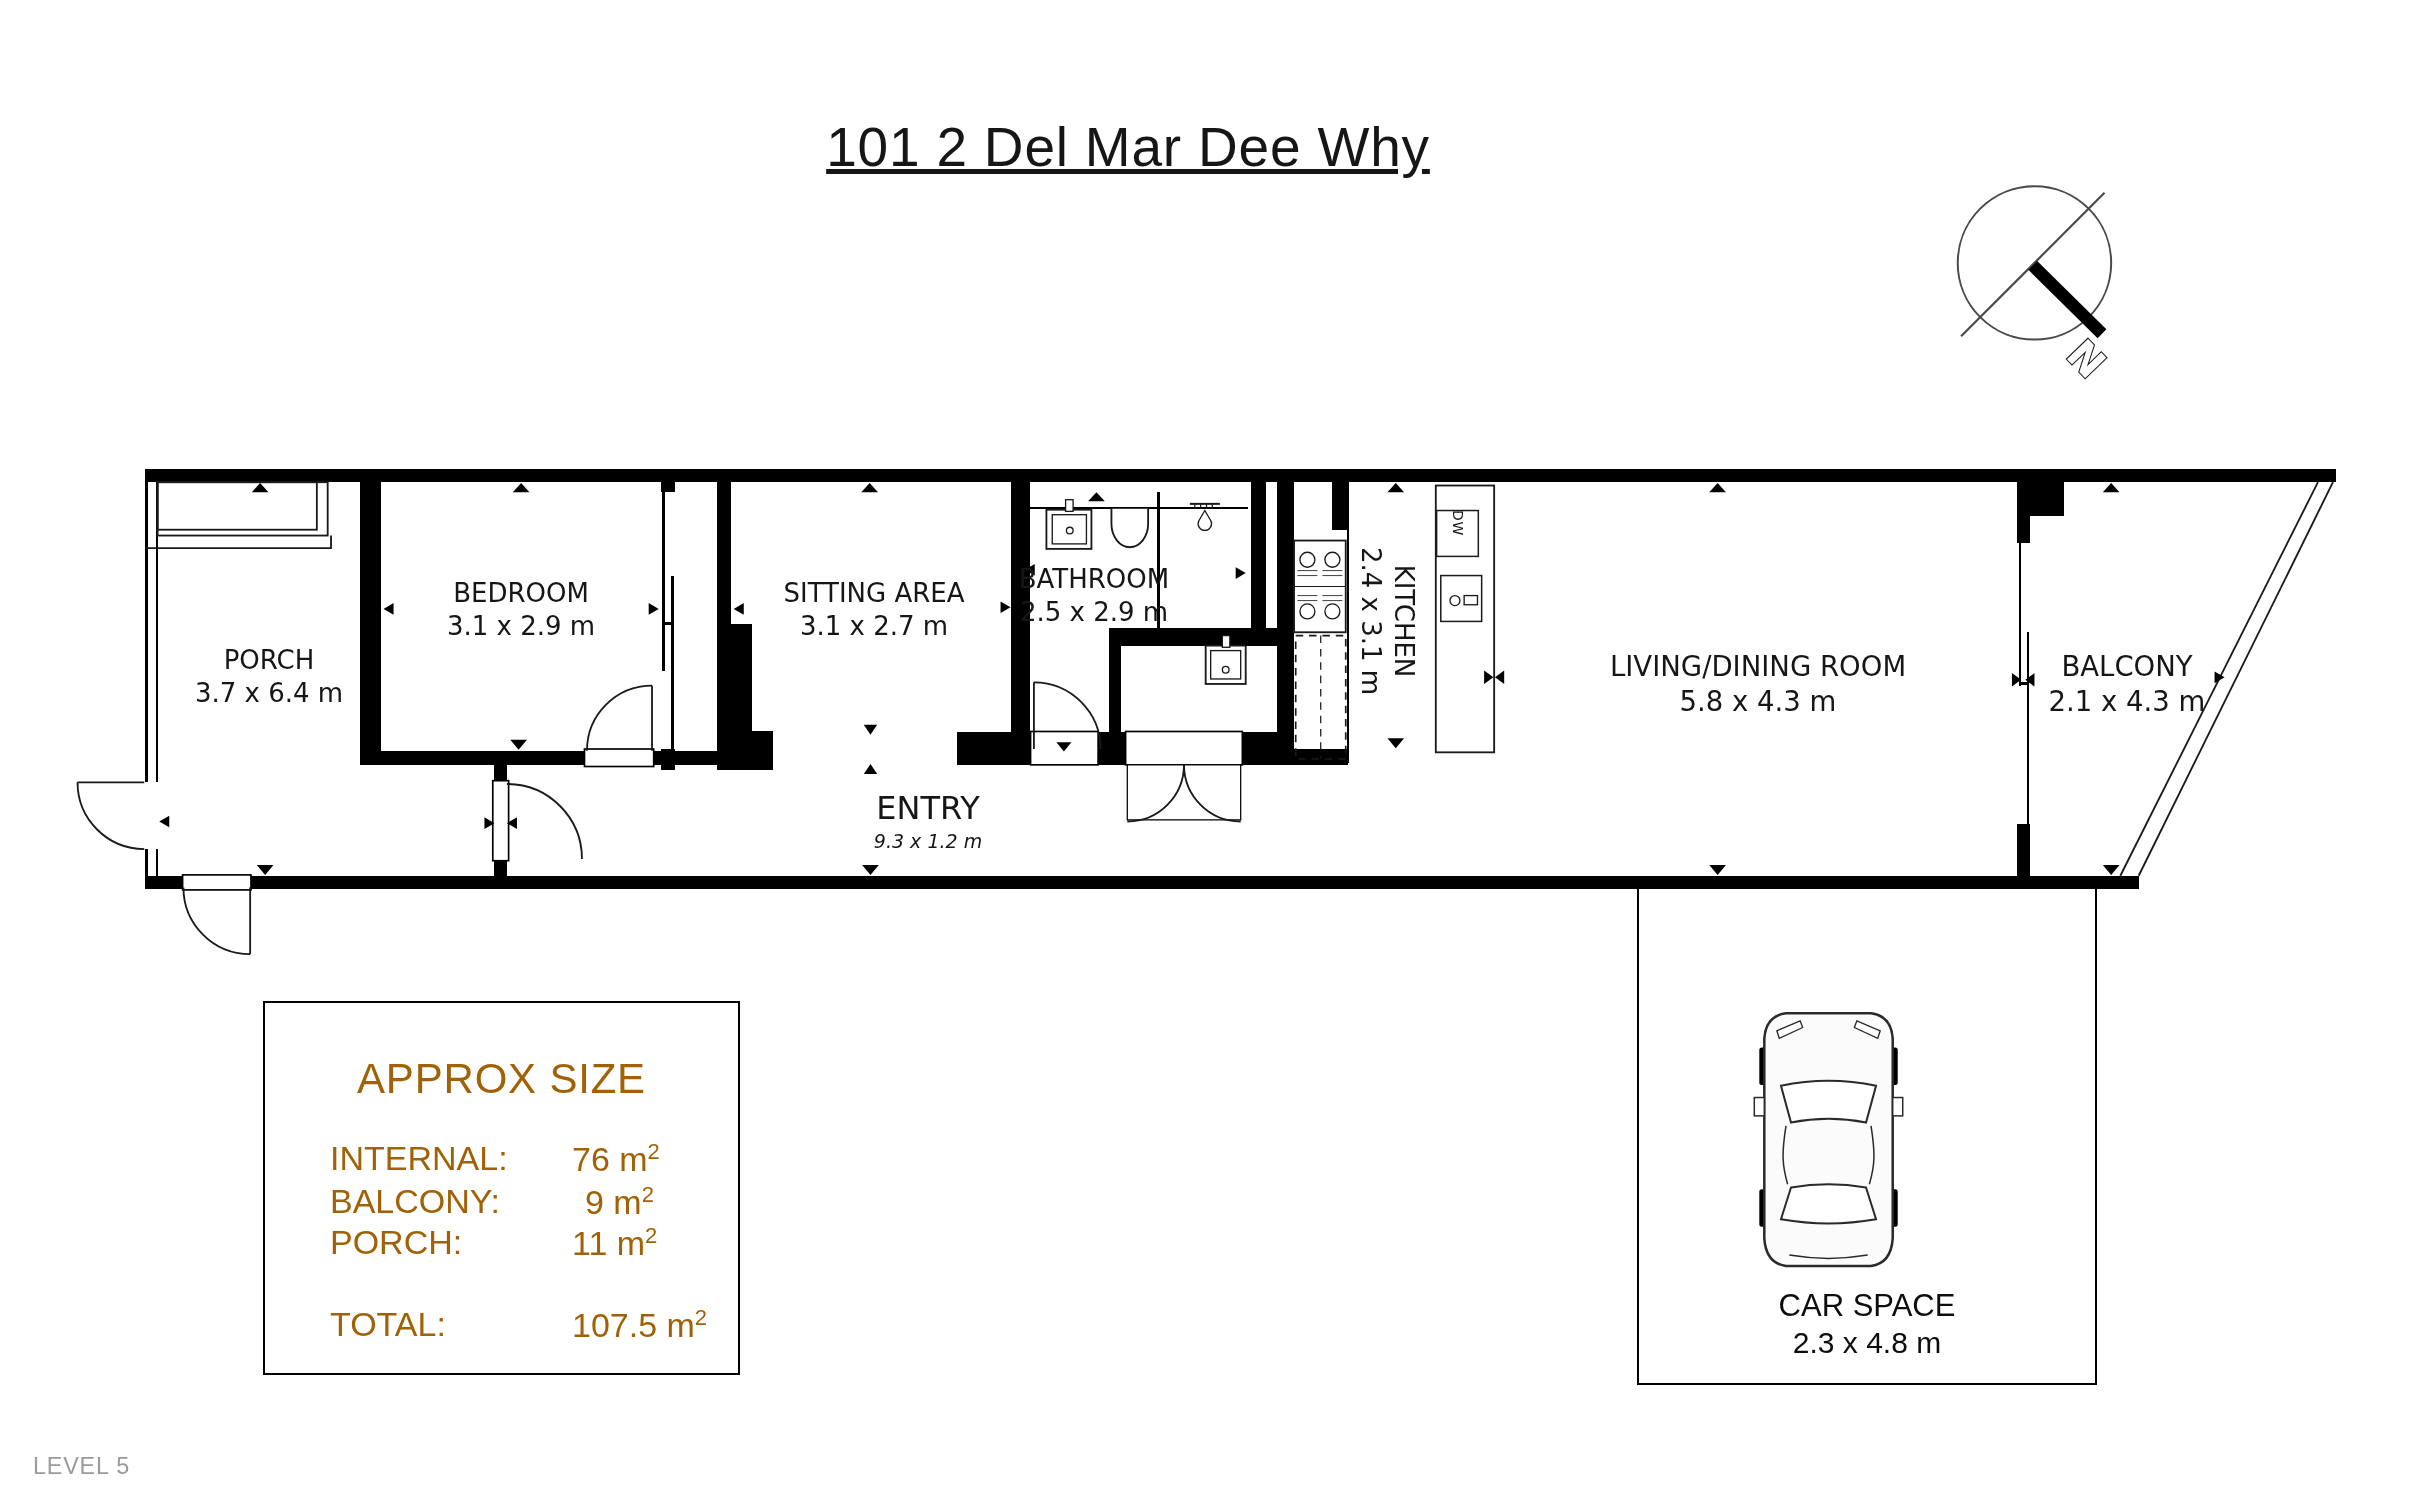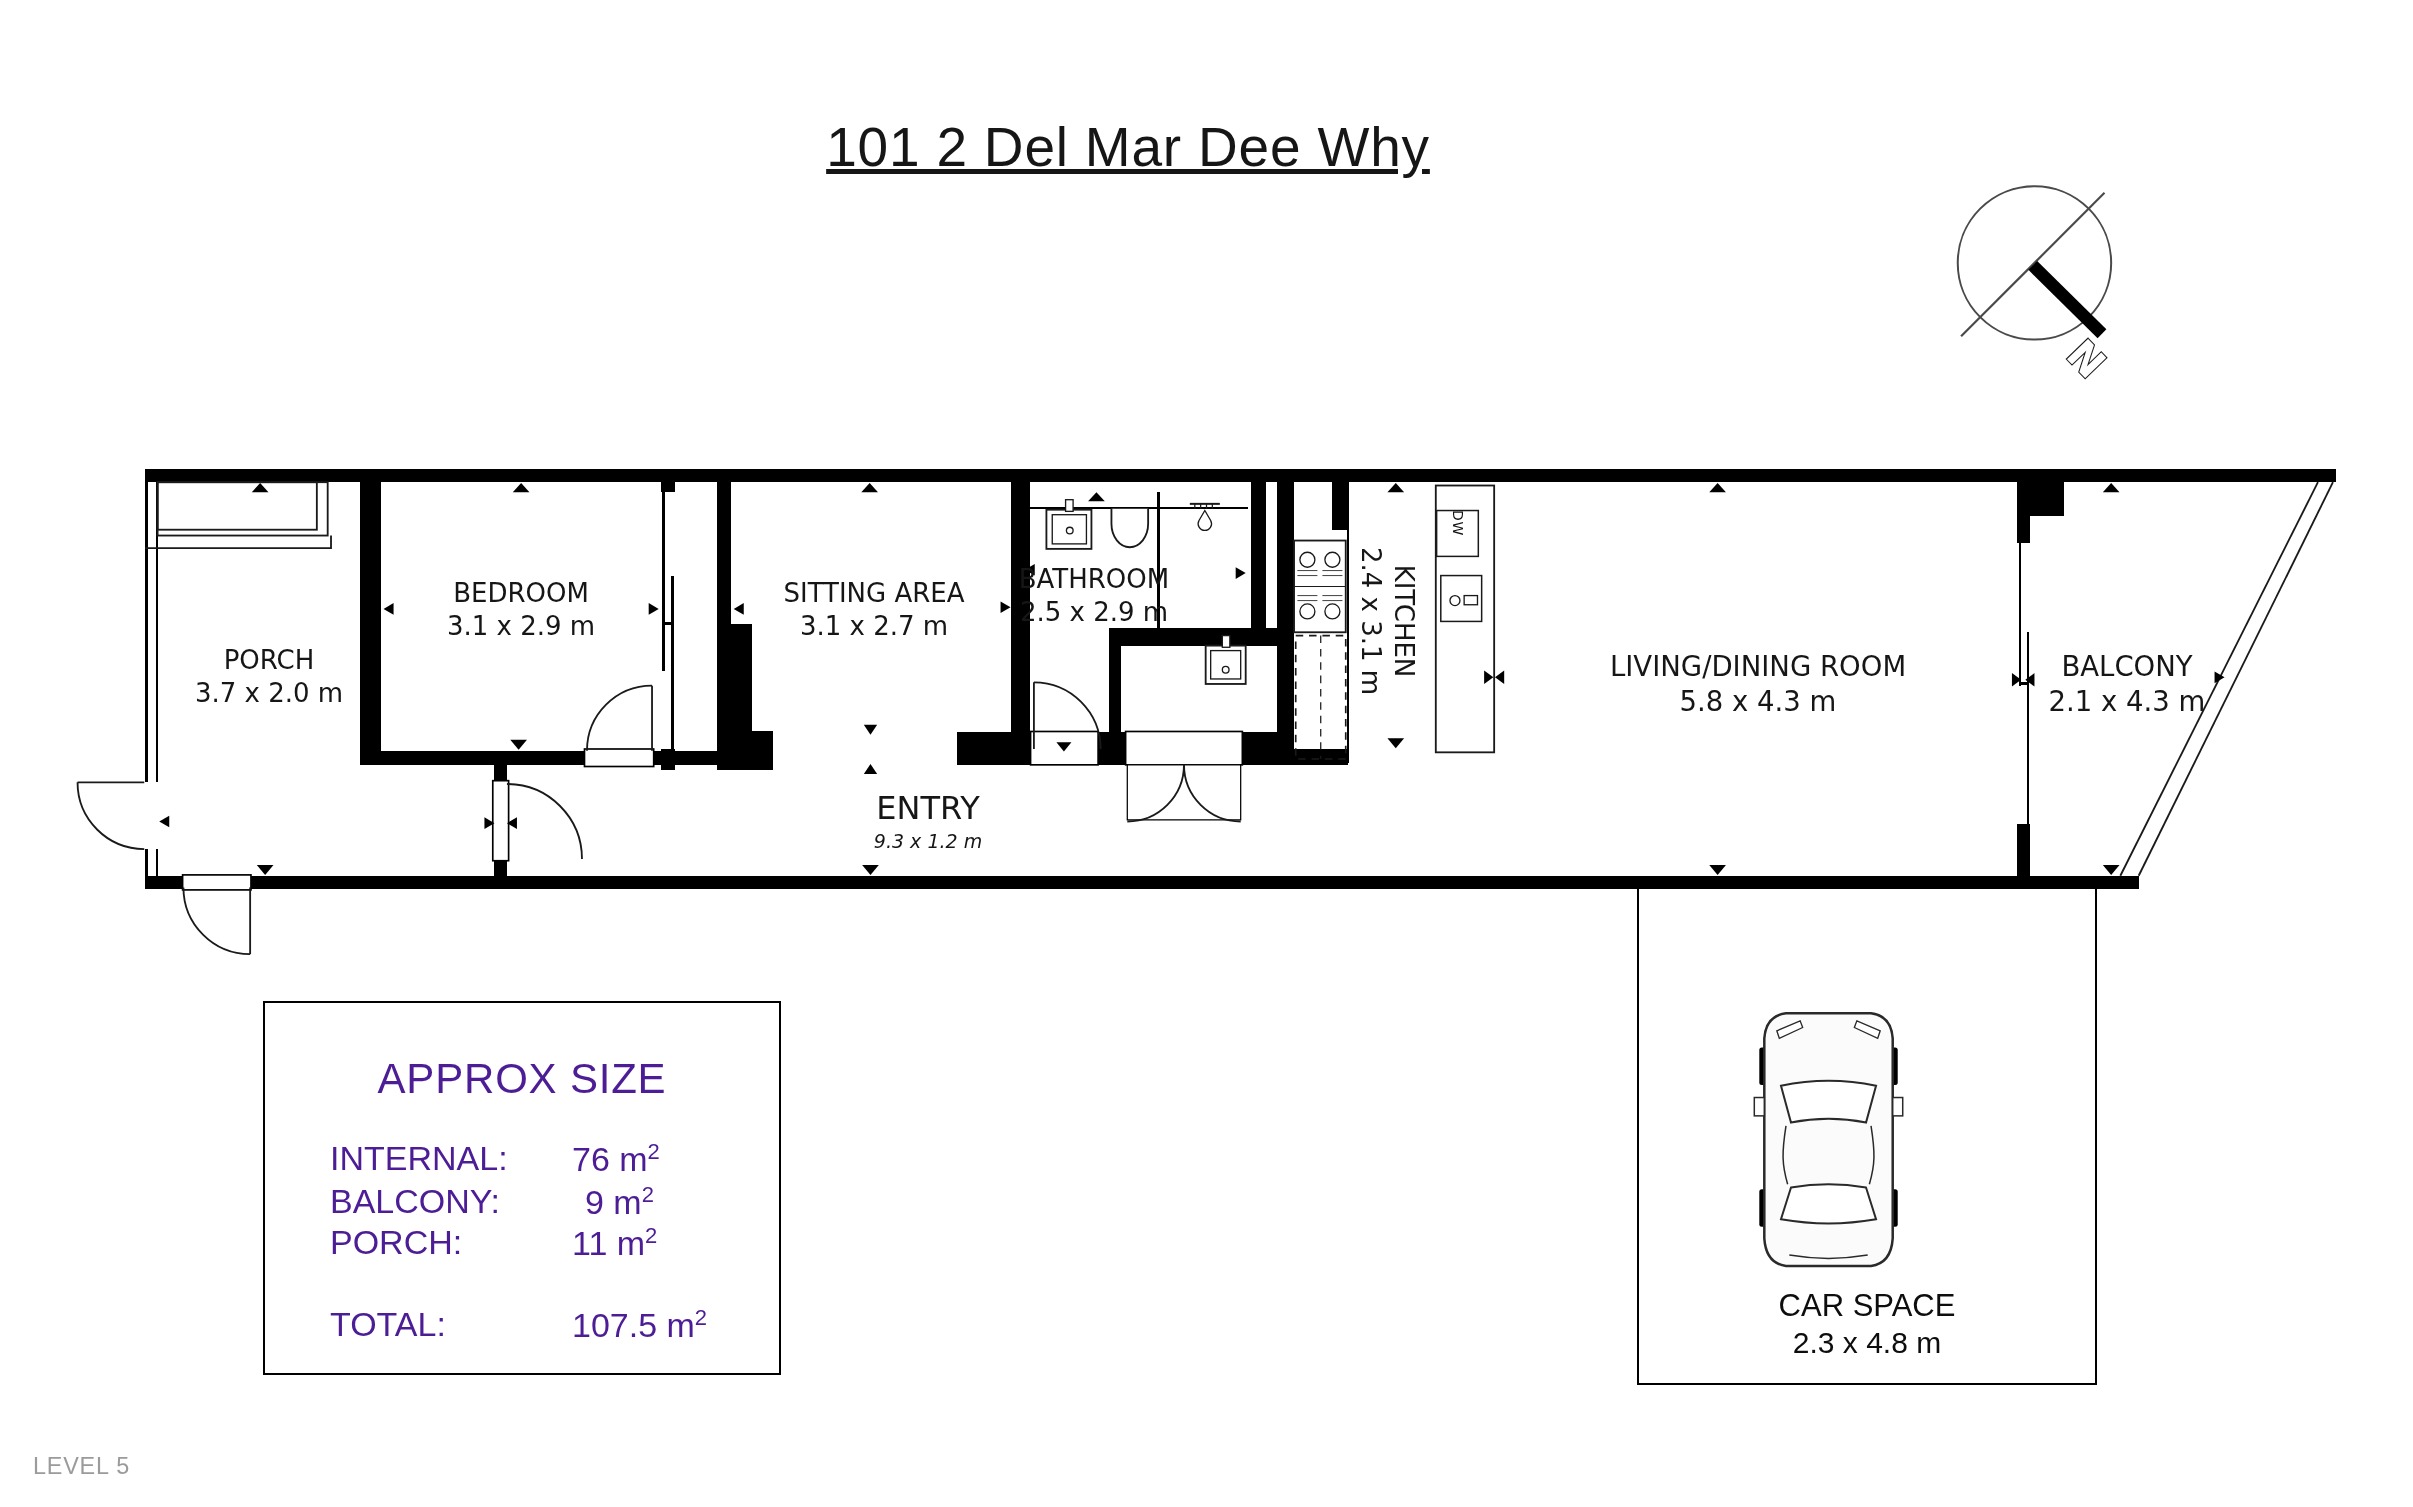--- a/index.html
+++ b/index.html
@@ -15,22 +15,22 @@
   .room-label .rname{display:block;}
   .room-label .rdims{display:block;}
   .fs31{font-size:26px;}
   .fs33{font-size:27.5px;}
   .fs37 .rname{font-size:32px;}
   .fs37 .rdims{font-size:19px;font-style:italic;}
   #label-kitchen{transform:translate(-50%,-50%) rotate(90deg);}
   #dw-label{position:absolute;left:1458px;top:523px;transform:translate(-50%,-50%) rotate(90deg);
     font-size:14px;letter-spacing:0.8px;color:#111;}
   
-  #size-box{left:263px;top:1001px;width:518px;height:374px;border:2.5px solid #000;box-sizing:border-box;
-    font-family:"Liberation Sans",sans-serif;color:#4c1d95;}
+  #size-box{left:263px;top:1001px;width:477px;height:374px;border:2.5px solid #000;box-sizing:border-box;
+    font-family:"Liberation Sans",sans-serif;color:#a16207;}
   #size-title{position:absolute;left:50%;top:52px;transform:translateX(-50%);
     font-size:42px;letter-spacing:0.8px;white-space:nowrap;}
   .size-row{position:absolute;left:0;width:100%;height:41px;font-size:34px;white-space:nowrap;}
   .size-row .lab{position:absolute;left:65px;}
   .size-row .val{position:absolute;left:307px;}
   .size-row sup{font-size:22px;}
   
   #car-box{left:1637px;top:881px;width:460px;height:504px;border:2.5px solid #000;box-sizing:border-box;}
   #car-label{position:absolute;left:50%;top:405px;transform:translateX(-50%);text-align:center;
     font-family:"Liberation Sans",sans-serif;font-size:31px;color:#0d0d0d;line-height:1.18;white-space:nowrap;}
@@ -230,21 +230,21 @@
       <rect x="2270" y="1316" width="12" height="22" fill="#ffffff" stroke="#2a2a2a" stroke-width="1.8"></rect>
       <path d="M2142,1350 C2137,1382 2137,1396 2144,1420 M2244,1350 C2249,1382 2249,1396 2242,1420" fill="none" stroke="#2a2a2a" stroke-width="1.8"></path>
       <path d="M2146,1505 Q2193,1513 2240,1505" fill="none" stroke="#2a2a2a" stroke-width="1.8"></path>
     </g>
   </svg>
 
   <div id="page-title" class="abs">101 2 Del Mar Dee Why</div>
 
   <div class="room-label fs31" style="left:269px;top:677px;">
     <span class="rname">PORCH</span>
-    <span class="rdims">3.7 x 2.0 m</span>
+    <span class="rdims">3.7 x 6.4 m</span>
   </div>
   <div class="room-label fs31" style="left:521px;top:610px;">
     <span class="rname">BEDROOM</span>
     <span class="rdims">3.1 x 2.9 m</span>
   </div>
   <div class="room-label fs31" style="left:874px;top:610px;">
     <span class="rname">SITTING AREA</span>
     <span class="rdims">3.1 x 2.7 m</span>
   </div>
   <div class="room-label fs31" style="left:1094px;top:596px;">

